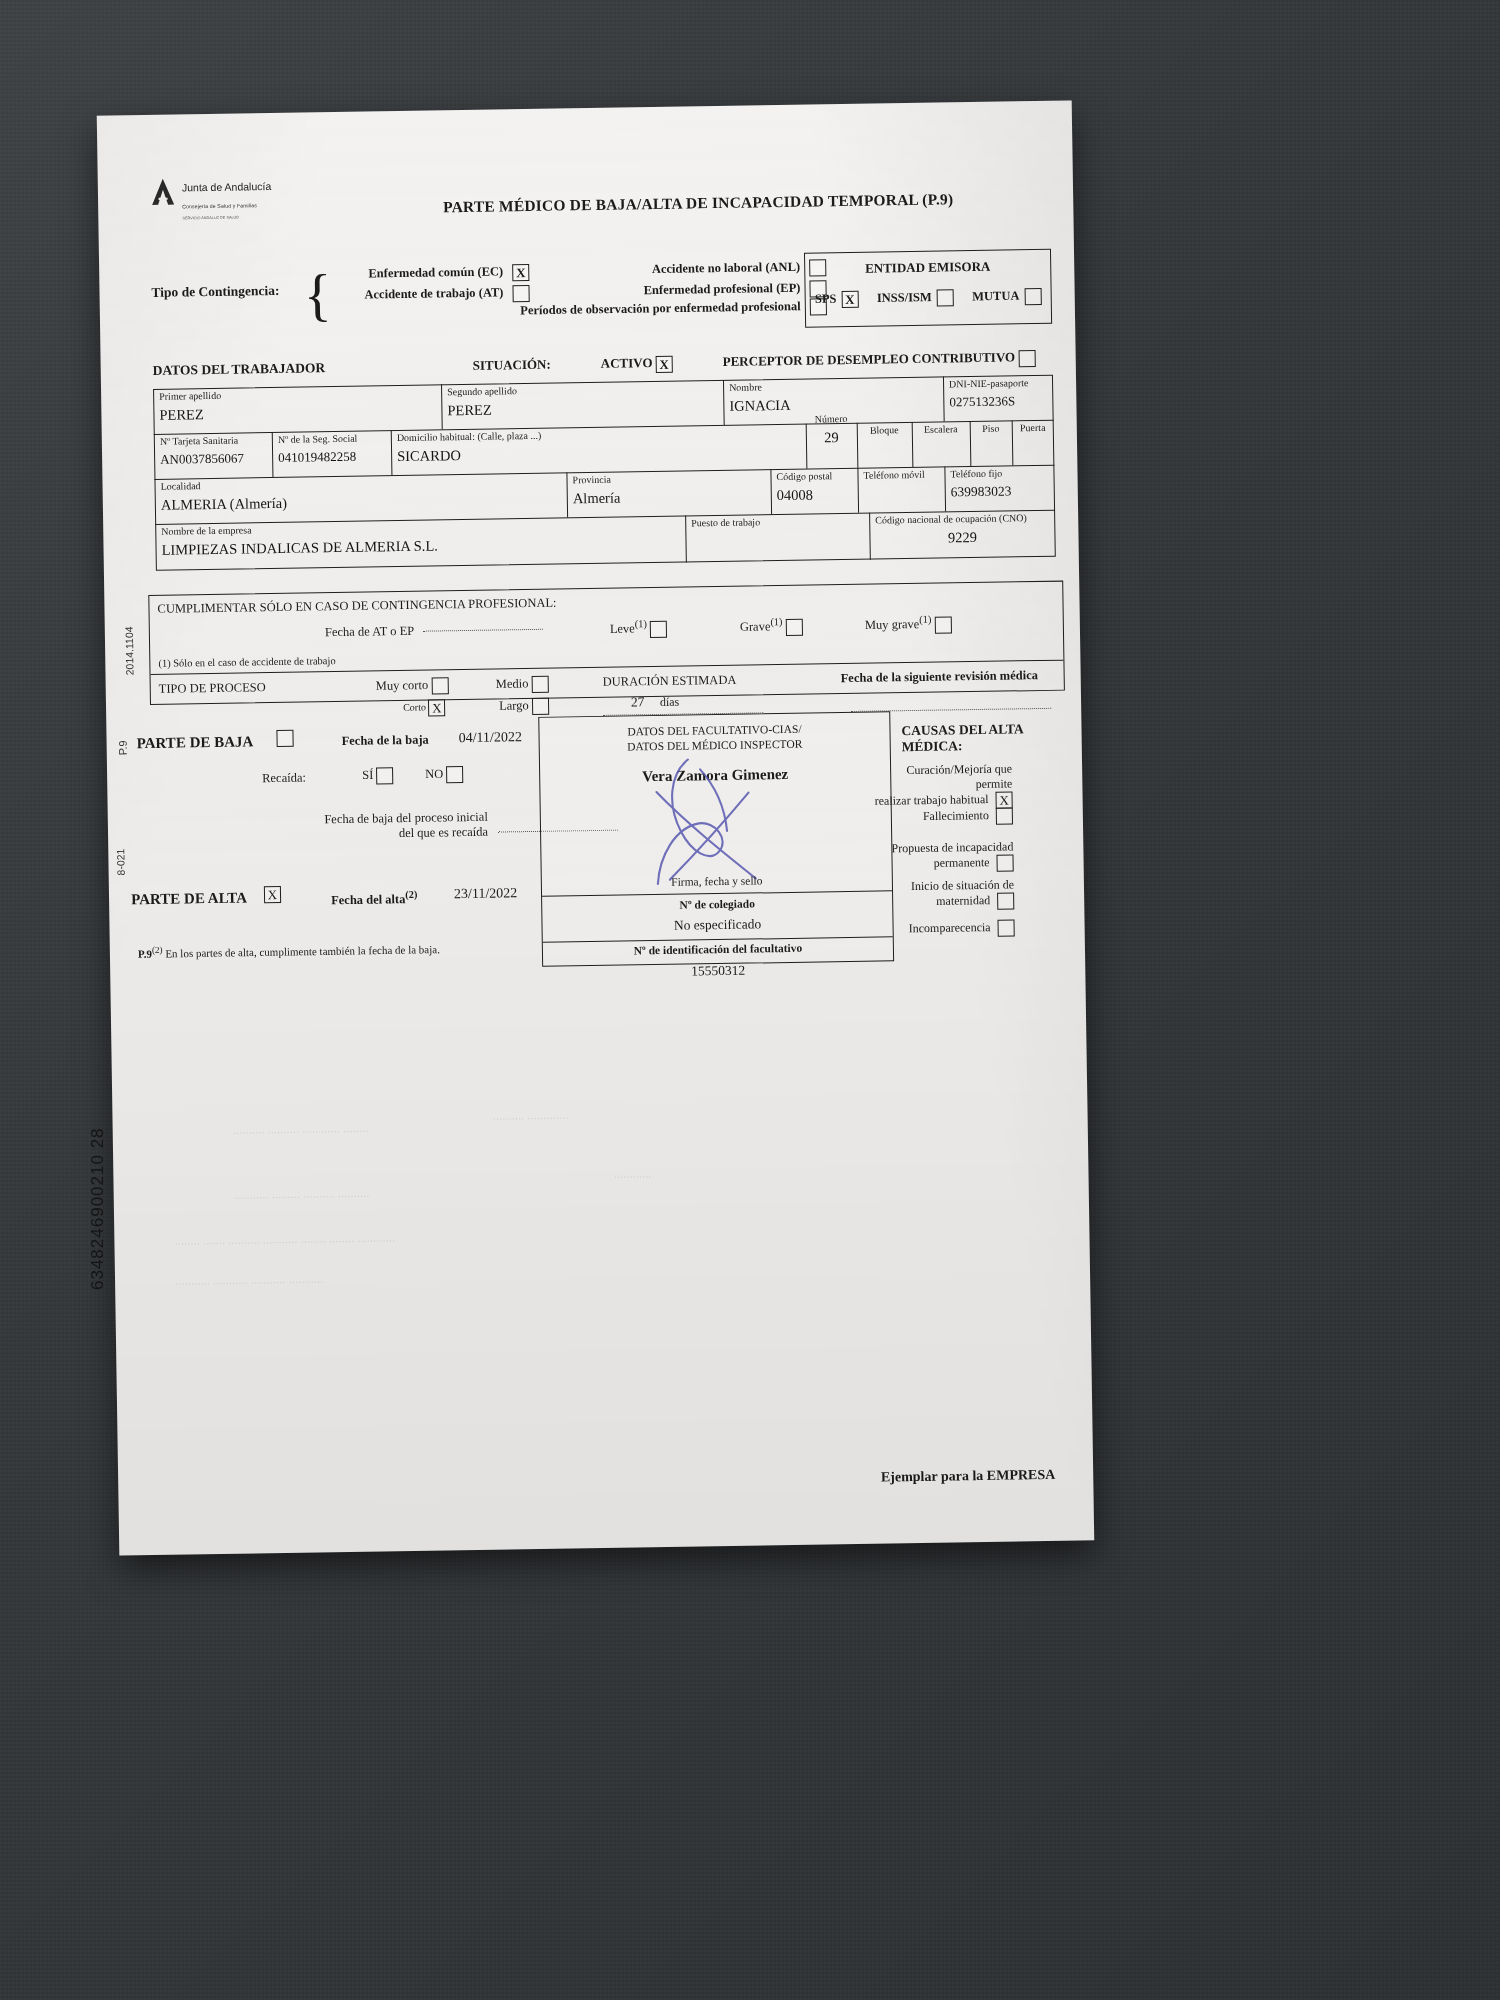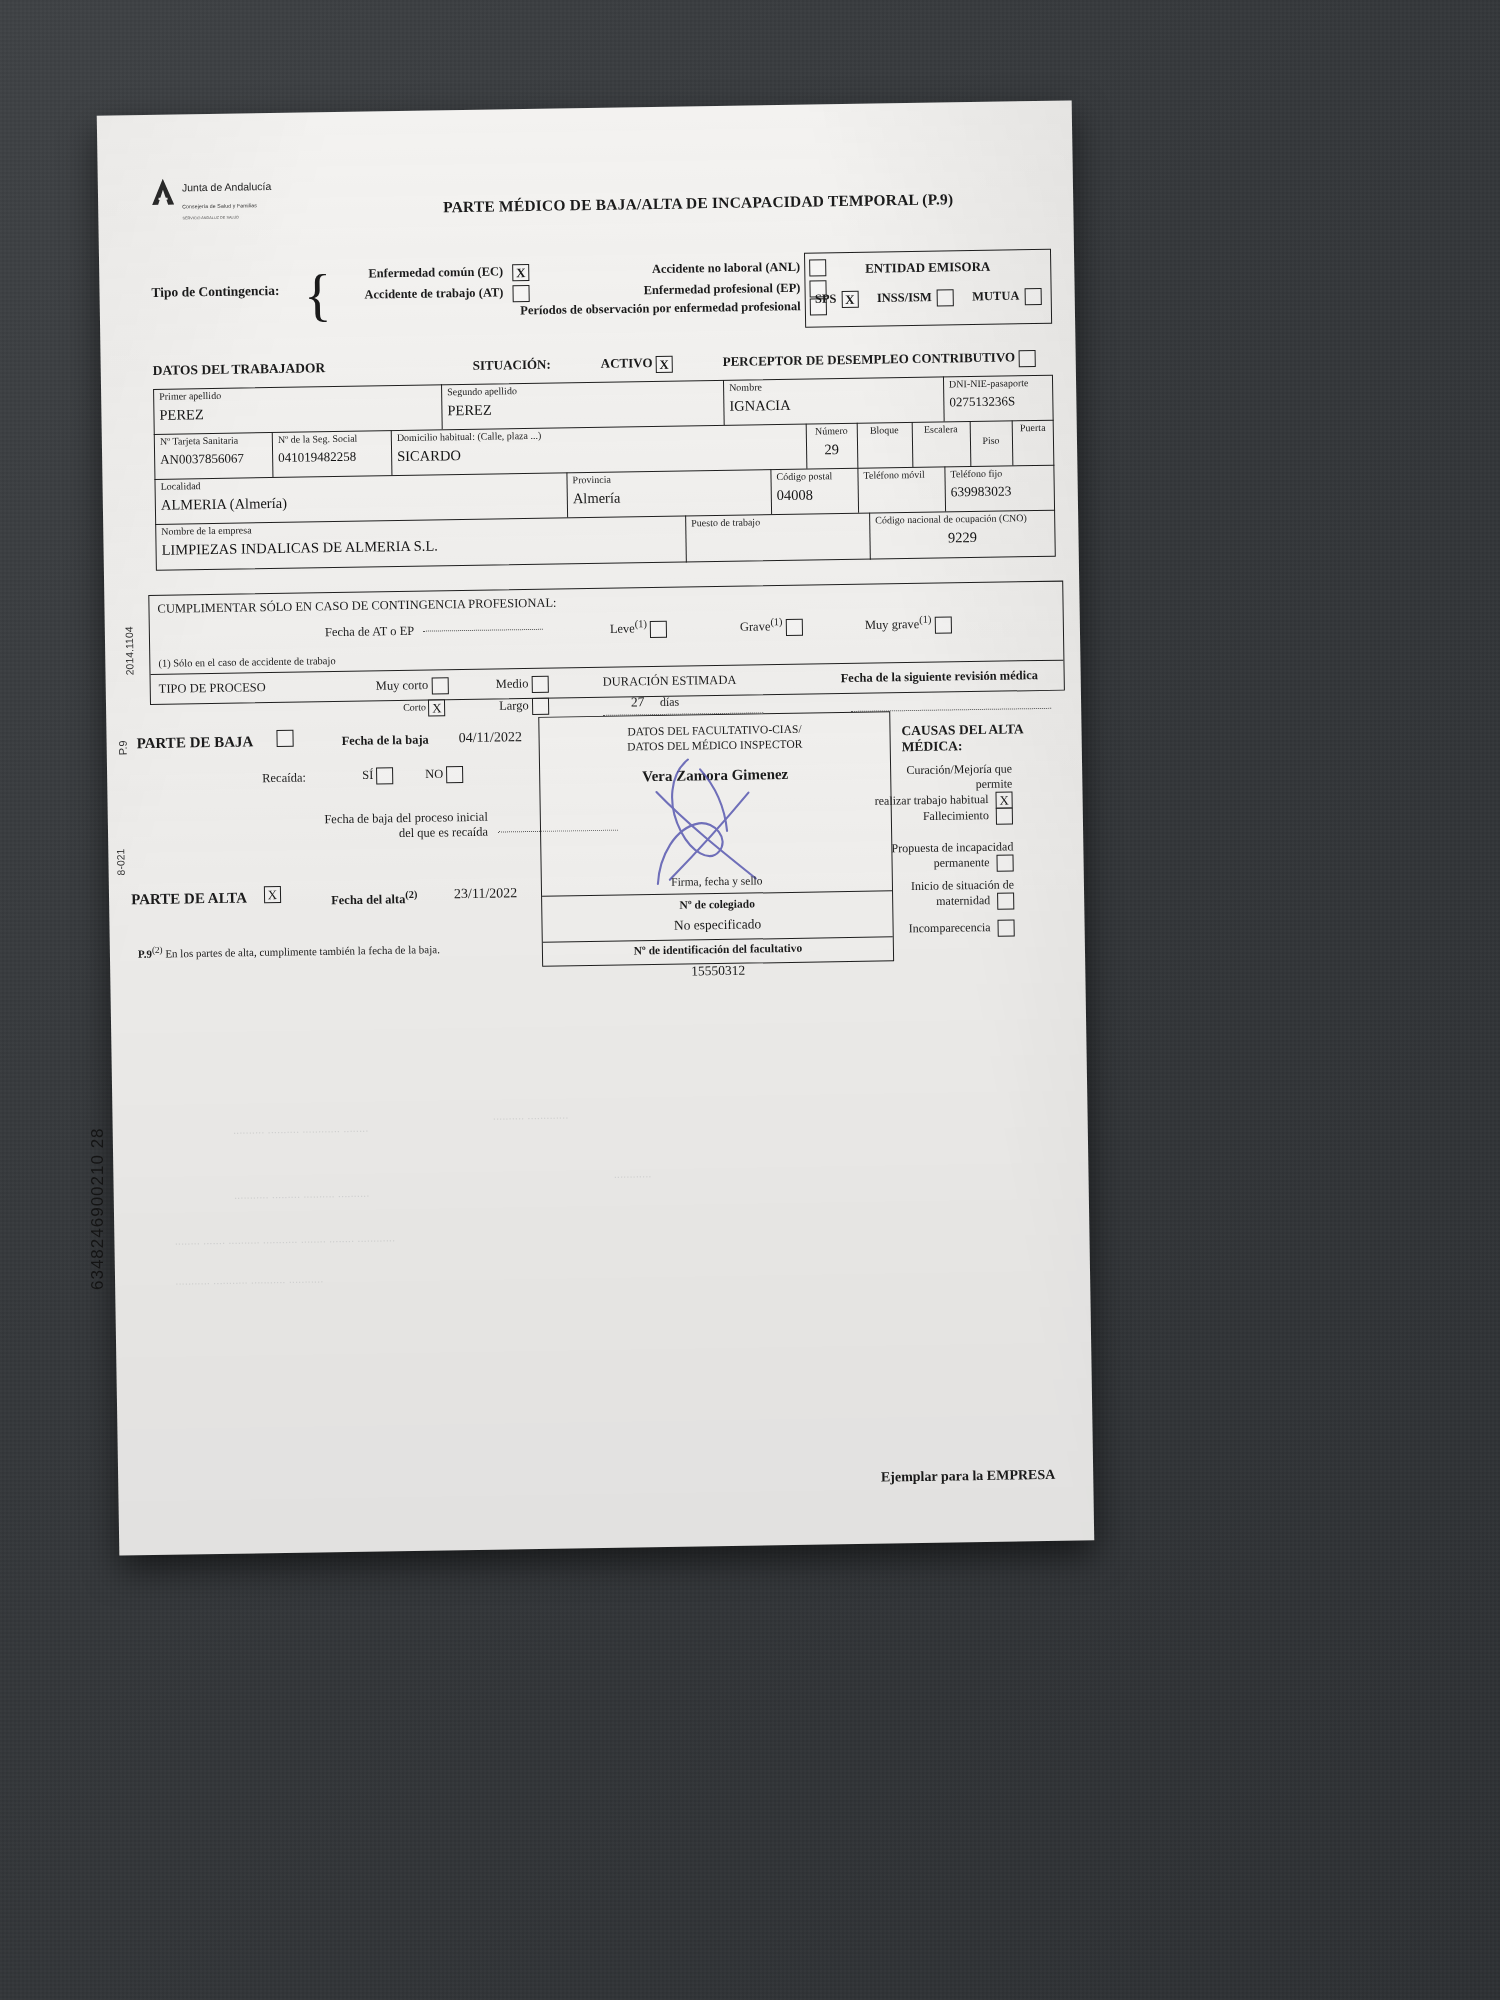--- a/index.html
+++ b/index.html
@@ -362,33 +362,33 @@
         <span class="cell-val" style="font-size:13px;">AN0037856067</span>
       </div>
       <div class="wc" style="left:118px; top:45px; width:119px;">
         <span class="cell-lbl">Nº de la Seg. Social</span>
         <span class="cell-val" style="font-size:13px;">041019482258</span>
       </div>
       <div class="wc" style="left:237px; top:45px; width:415px;">
         <span class="cell-lbl">Domicilio habitual: (Calle, plaza ...)</span>
         <span class="cell-val">SICARDO</span>
       </div>
-      <div class="wc" style="left:652px; top:45px; width:51px; text-align:center;">
+      <div class="wc" style="left:652px; top:33px; width:51px; text-align:center;">
         <span class="cell-lbl">Número</span>
         <span class="cell-val">29</span>
       </div>
       <div class="wc" style="left:703px; top:45px; width:55px; text-align:center;">
         <span class="cell-lbl">Bloque</span>
         <span class="cell-val"></span>
       </div>
       <div class="wc" style="left:758px; top:45px; width:58px; text-align:center;">
         <span class="cell-lbl">Escalera</span>
         <span class="cell-val"></span>
       </div>
-      <div class="wc" style="left:816px; top:45px; width:42px; text-align:center;margin-top:12px;">
+      <div class="wc" style="left:816px; top:45px; width:42px; text-align:center;">
         <span class="cell-lbl">Piso</span>
         <span class="cell-val"></span>
       </div>
       <div class="wc" style="left:858px; top:45px; width:42px; text-align:center;">
         <span class="cell-lbl">Puerta</span>
         <span class="cell-val"></span>
       </div>
 
       <div class="wc" style="left:0; top:90px; width:412px;">
         <span class="cell-lbl">Localidad</span>

